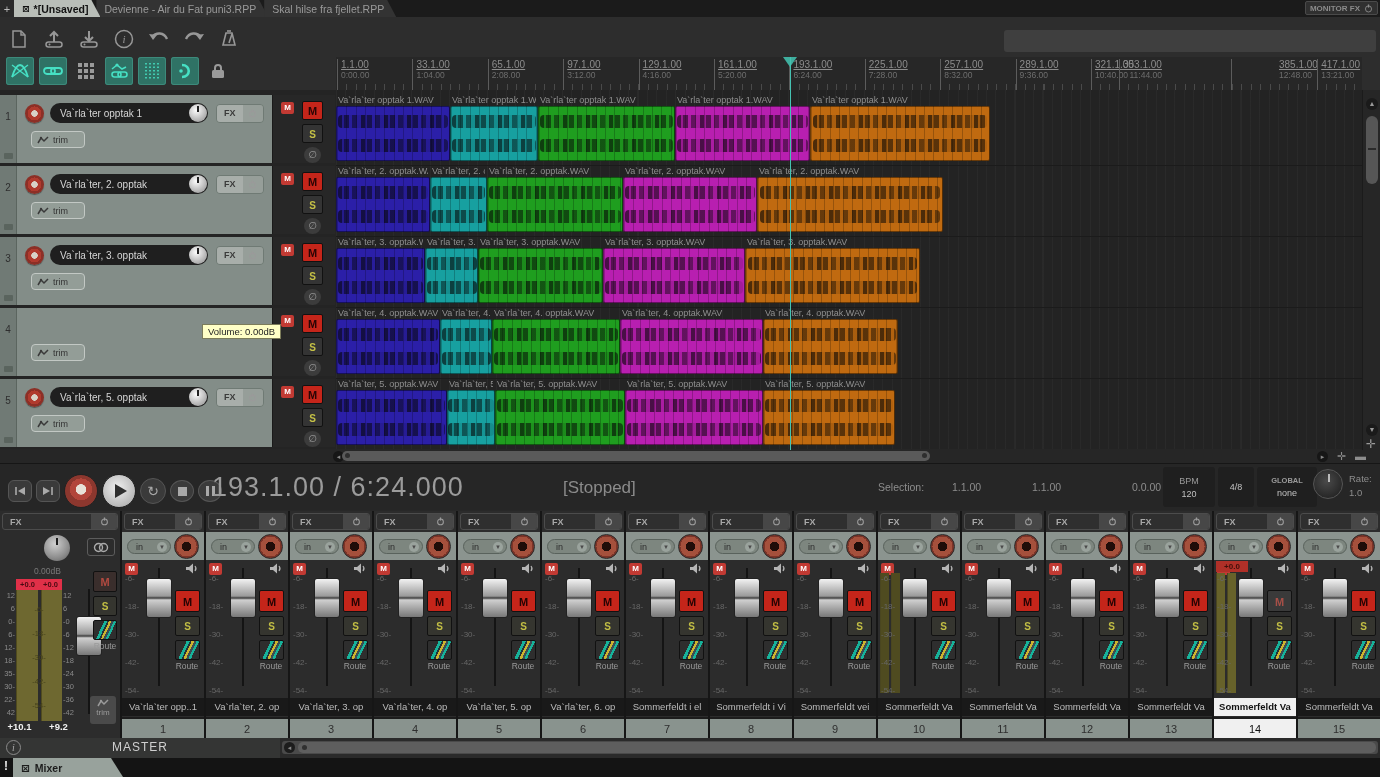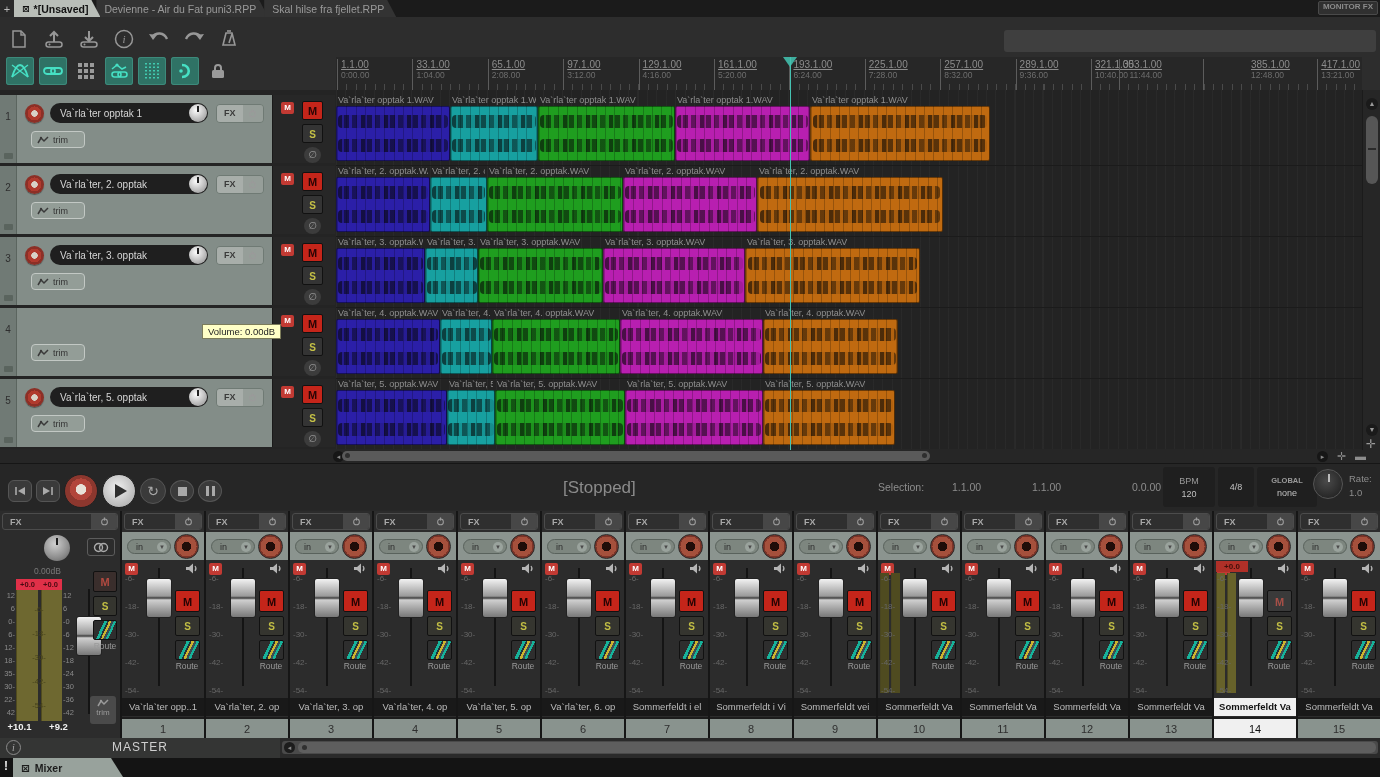--- a/index.html
+++ b/index.html
@@ -10,21 +10,21 @@
     color:#aaa; font-size:10px; -webkit-font-smoothing:antialiased;
   }
   
   .tabbar { position:absolute; left:0; top:0; width:1380px; height:17px; background:#1b1b1b; display:flex; align-items:stretch; }
   .tab-add { width:14px; color:#bbb; font-size:11px; display:flex; align-items:center; justify-content:center; background:#2a2a2a; }
   .ptab { display:flex; align-items:center; gap:4px; padding:0 12px 0 8px; font-size:10.5px; color:#9a9a9a; background:#333;
           clip-path:polygon(0 0, calc(100% - 9px) 0, 100% 100%, 0 100%); margin-right:-4px; }
   .ptab.active { background:#b9beb8; color:#111; font-weight:bold; z-index:2; }
   .ptab .tclose { font-size:9px; }
   .monitorfx { position:absolute; right:2px; top:1px; height:14px; background:#303030; border:1px solid #4a4a4a; border-radius:2px;
-          display:flex; align-items:center; gap:4px; padding:0 4px; color:#8b8b8b; font-size:8px; font-weight:bold;flex-direction:column; }
+          display:flex; align-items:center; gap:4px; padding:0 4px; color:#8b8b8b; font-size:8px; font-weight:bold; }
   
   .topbar { position:absolute; left:0; top:17px; width:1380px; height:73px; background:#2d2d2d; }
   .dockbar { position:absolute; left:1004px; top:13px; width:372px; height:22px; background:#3f3f3f; border-radius:3px; }
   .tb-row1 { position:absolute; left:6px; top:10px; display:flex; gap:9px; }
   .tb-row2 { position:absolute; left:6px; top:40px; display:flex; gap:5px; }
   .tbico { width:26px; height:26px; display:flex; align-items:center; justify-content:center; color:#979797; }
   .tbtog { width:28px; height:28px; border-radius:3px; display:flex; align-items:center; justify-content:center; color:#9a9a9a; background:transparent; }
   .tbtog.on { background:#2f7265; color:#46e0c4; box-shadow:inset 0 0 0 1px #3d8a7b; }
   
   .ruler { position:absolute; left:336px; top:57px; width:1026px; height:33px; background:#272727; overflow:hidden;
@@ -367,21 +367,21 @@
         <span class="rt">9:36.00</span>
       </div>
       <div class="rmark" style="left: 755px;">
         <span class="rb">321.1.00</span>
         <span class="rt">10:40.00</span>
       </div>
       <div class="rmark" style="left: 783px; text-align: right;">
         <span class="rb">353.1.00</span>
         <span class="rt">11:44.00</span>
       </div>
-      <div class="rmark" style="left: 867px; padding-left: 47px;">
+      <div class="rmark" style="left: 895px; padding-left: 47px;">
         <span class="rb">385.1.00</span>
         <span class="rt">12:48.00</span>
       </div>
       <div class="rmark" style="left: 981.2px;">
         <span class="rb">417.1.00</span>
         <span class="rt">13:21.00</span>
       </div>
       <div class="marker" style="left: 447px;"></div>
       <div class="marker-stem" style="left: 454px;"></div>
     </div>
@@ -737,20 +737,21 @@
         </div>
       <div class="tploop"><span>↻</span></div>
       <div class="tpb round tpstop">
           <i></i>
         </div>
       <div class="tpb round tppause">
           <i></i>
           <i></i>
         </div>
     </div>
+    <div class="bigtime">193.1.00 / 6:24.000</div>
     <div class="playstate">[Stopped]</div>
     <div class="selrow" style="left:878px;">Selection:</div>
     <div class="selrow" style="left:952px;">1.1.00</div>
     <div class="selrow" style="left:1032px;">1.1.00</div>
     <div class="selrow" style="left:1110px;margin-left:22px;">0.0.00</div>
     <div class="tpbox" style="left:1163px; width:52px;">
       <span>BPM</span>
       <span style="color:#c0c0c0;">120</span>
     </div>
     <div class="tpbox" style="left:1218px; width:36px;">

